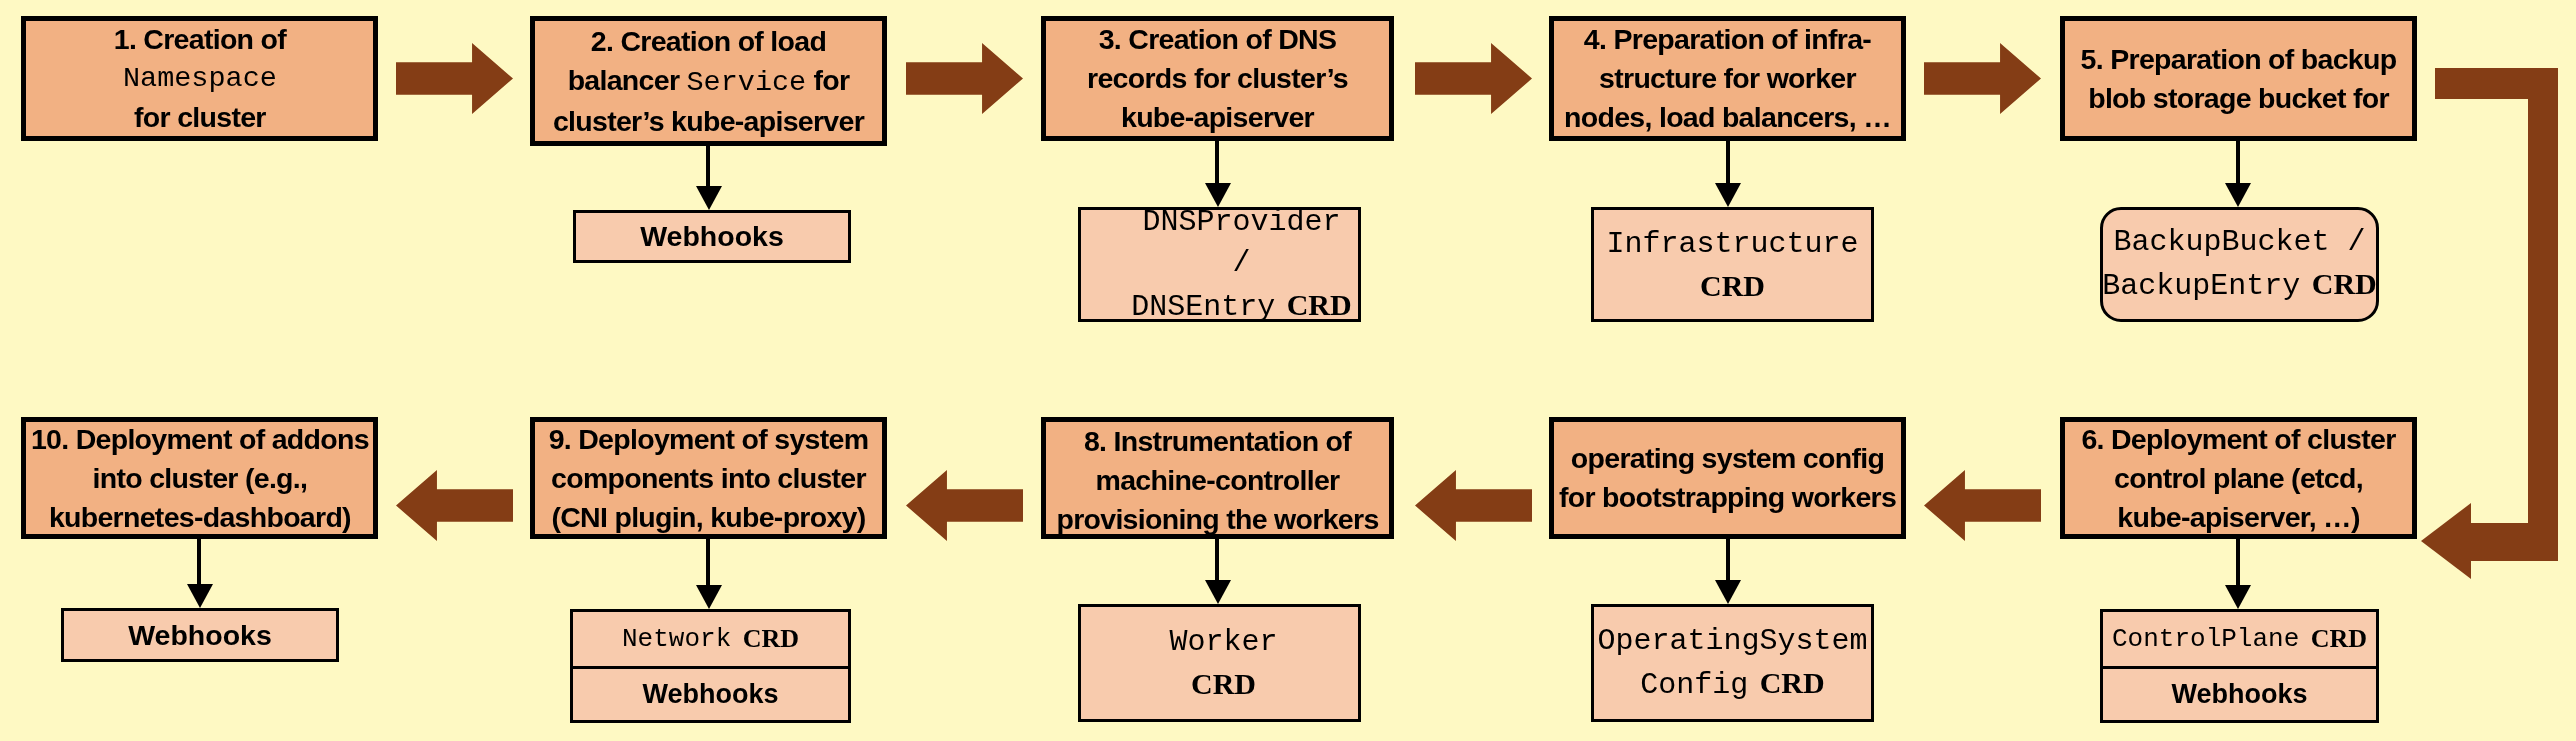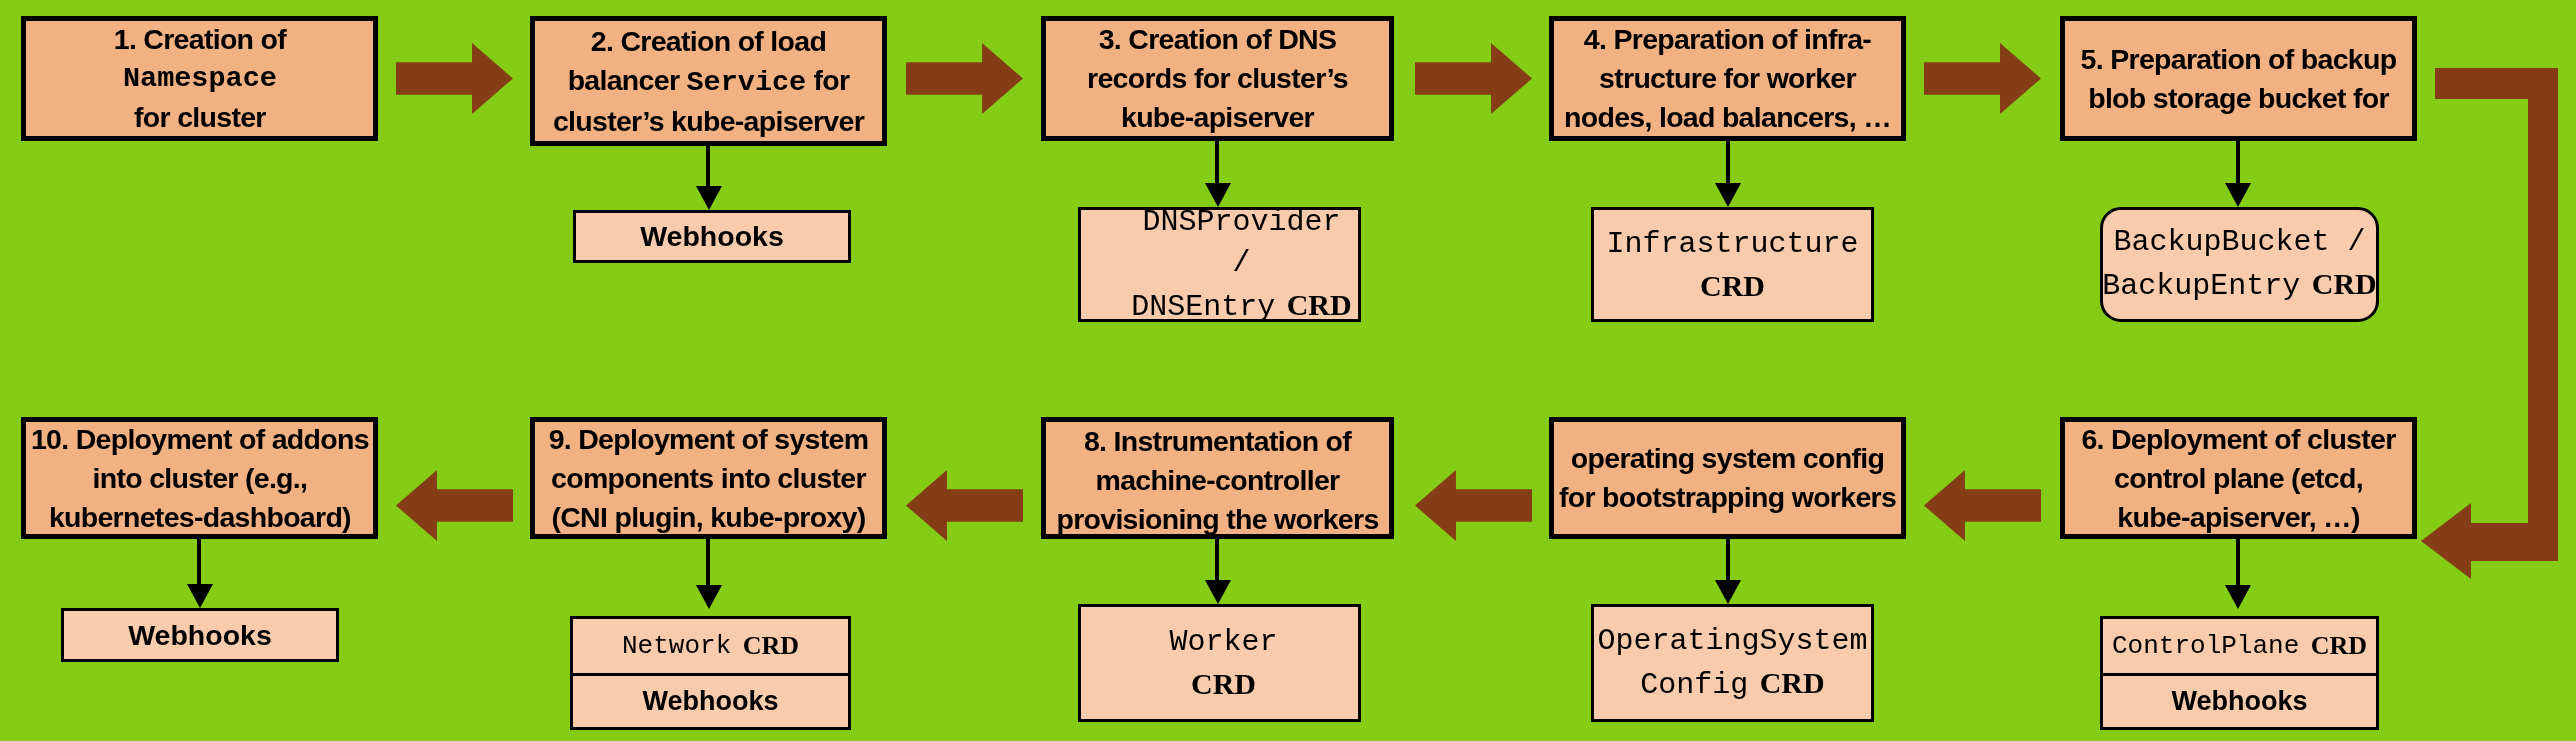--- a/index.html
+++ b/index.html
@@ -1,45 +1,45 @@
 <!DOCTYPE html>
 <html style="font-size:11.4px"><head>
 <meta charset="utf-8">
 <style>
   html,body{margin:0;padding:0;background:#ffffff;}
   #canvas{
-    position:relative; width:2576px; height:742px; background:#84cc16;
+    position:relative; width:2576px; height:742px; background:#fef9c3;
     font-family:"Liberation Sans", sans-serif; color:#000;
     overflow:hidden;
   }
   .mainbox{
     position:absolute; box-sizing:border-box;
     background:#F2B183; border:5px solid #000;
     display:flex; flex-direction:column; justify-content:center; align-items:center;
     text-align:center; font-weight:bold; font-size:28.5px; line-height:39px;
     letter-spacing:-0.7px;
   }
   .subbox{
     position:absolute; box-sizing:border-box;
     background:#F8CBAD; border:3.6px solid #000;
     display:flex; flex-direction:column; justify-content:center; align-items:center;
     text-align:center; font-family:"Liberation Mono", monospace; font-size:30px; line-height:41px;
   }
   .stack{
     position:absolute; box-sizing:border-box;
     background:#F8CBAD; border:3.6px solid #000;
-    display:flex; flex-direction:column;margin-top:7px;
+    display:flex; flex-direction:column;
   }
   .stack .row{
     box-sizing:border-box; height:54px;
     display:flex; justify-content:center; align-items:center;
     font-family:"Liberation Mono", monospace; font-size:26px;
   }
   .stack .row + .row{ border-top:3.6px solid #000; }
-  .mono{ font-family:"Liberation Mono", monospace; font-weight:bold; letter-spacing:0; }
+  .mono{ font-family:"Liberation Mono", monospace; font-weight:normal; letter-spacing:0; }
   .crd{ font-family:Liberation Serif, serif; font-weight:bold; }
   .gap-left{ margin-left:11.4px; }
   .webhooks-text{ font-family:"Liberation Sans", sans-serif; font-weight:bold; font-size:28.5px; }
   .stack .webhooks-text{ font-size:27px; }
   .arrow-right{
     position:absolute; width:117px; height:71px; background:#843D15;
     clip-path:polygon(0% 27%,65% 27%,65% 0%,100% 50%,65% 100%,65% 73%,0% 73%);
   }
   .arrow-left{
     position:absolute; width:117px; height:71px; background:#843D15;

